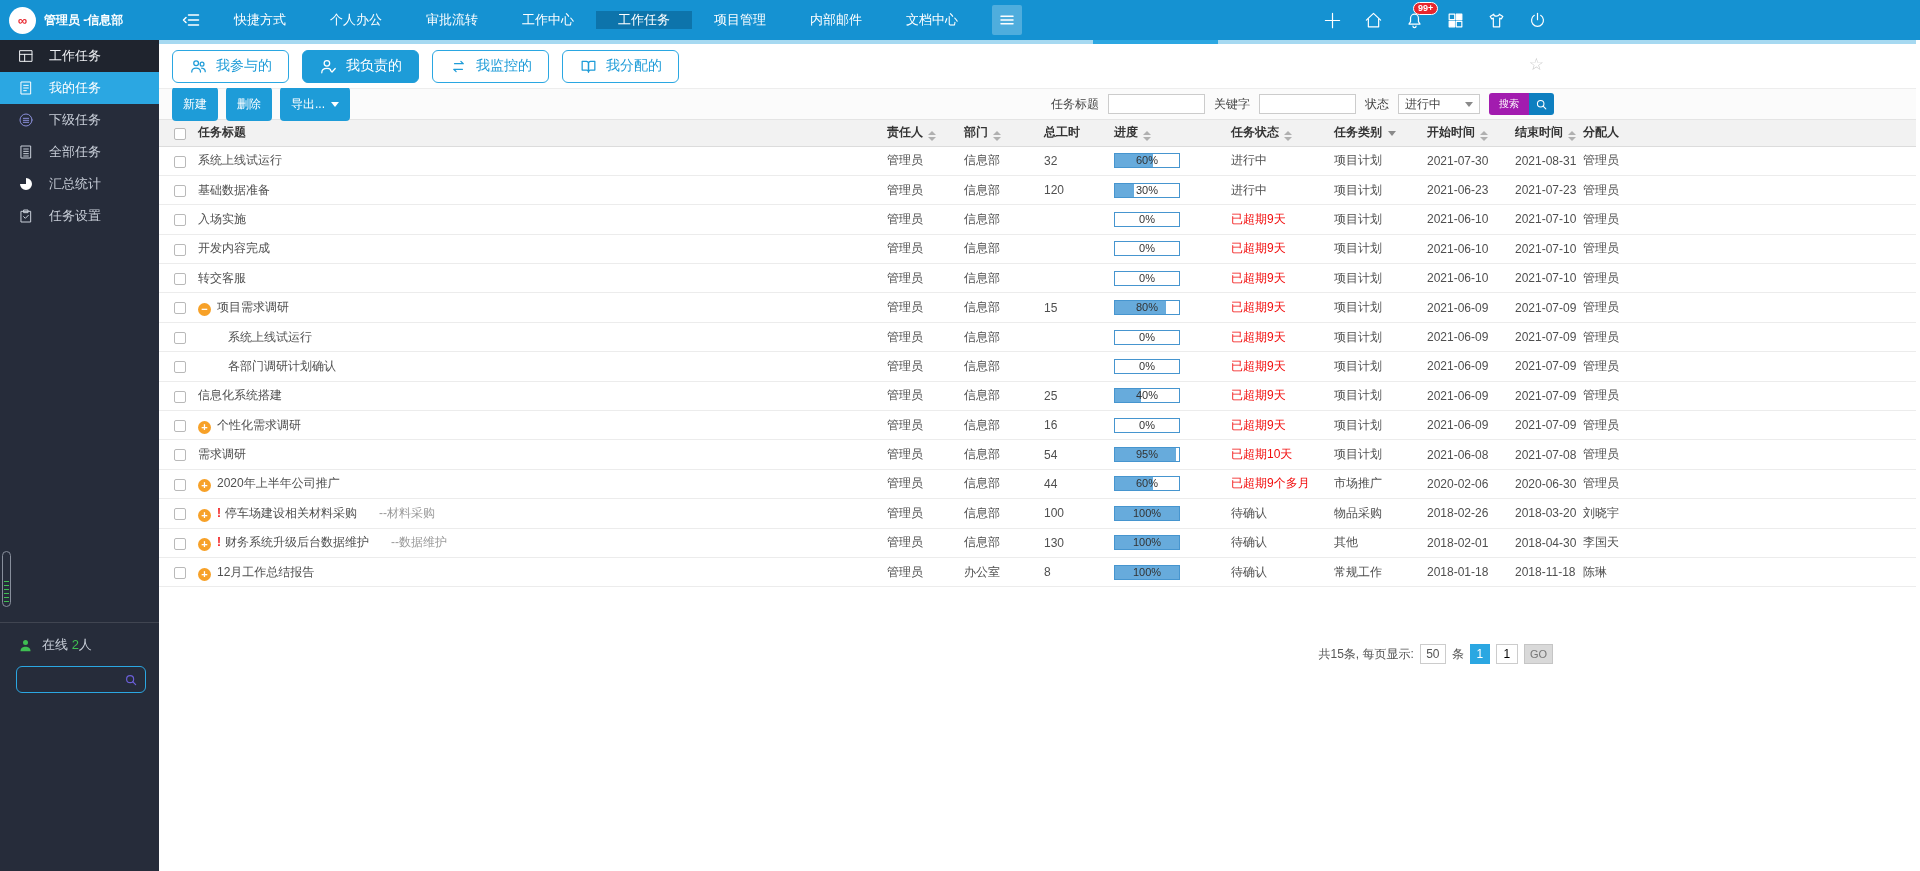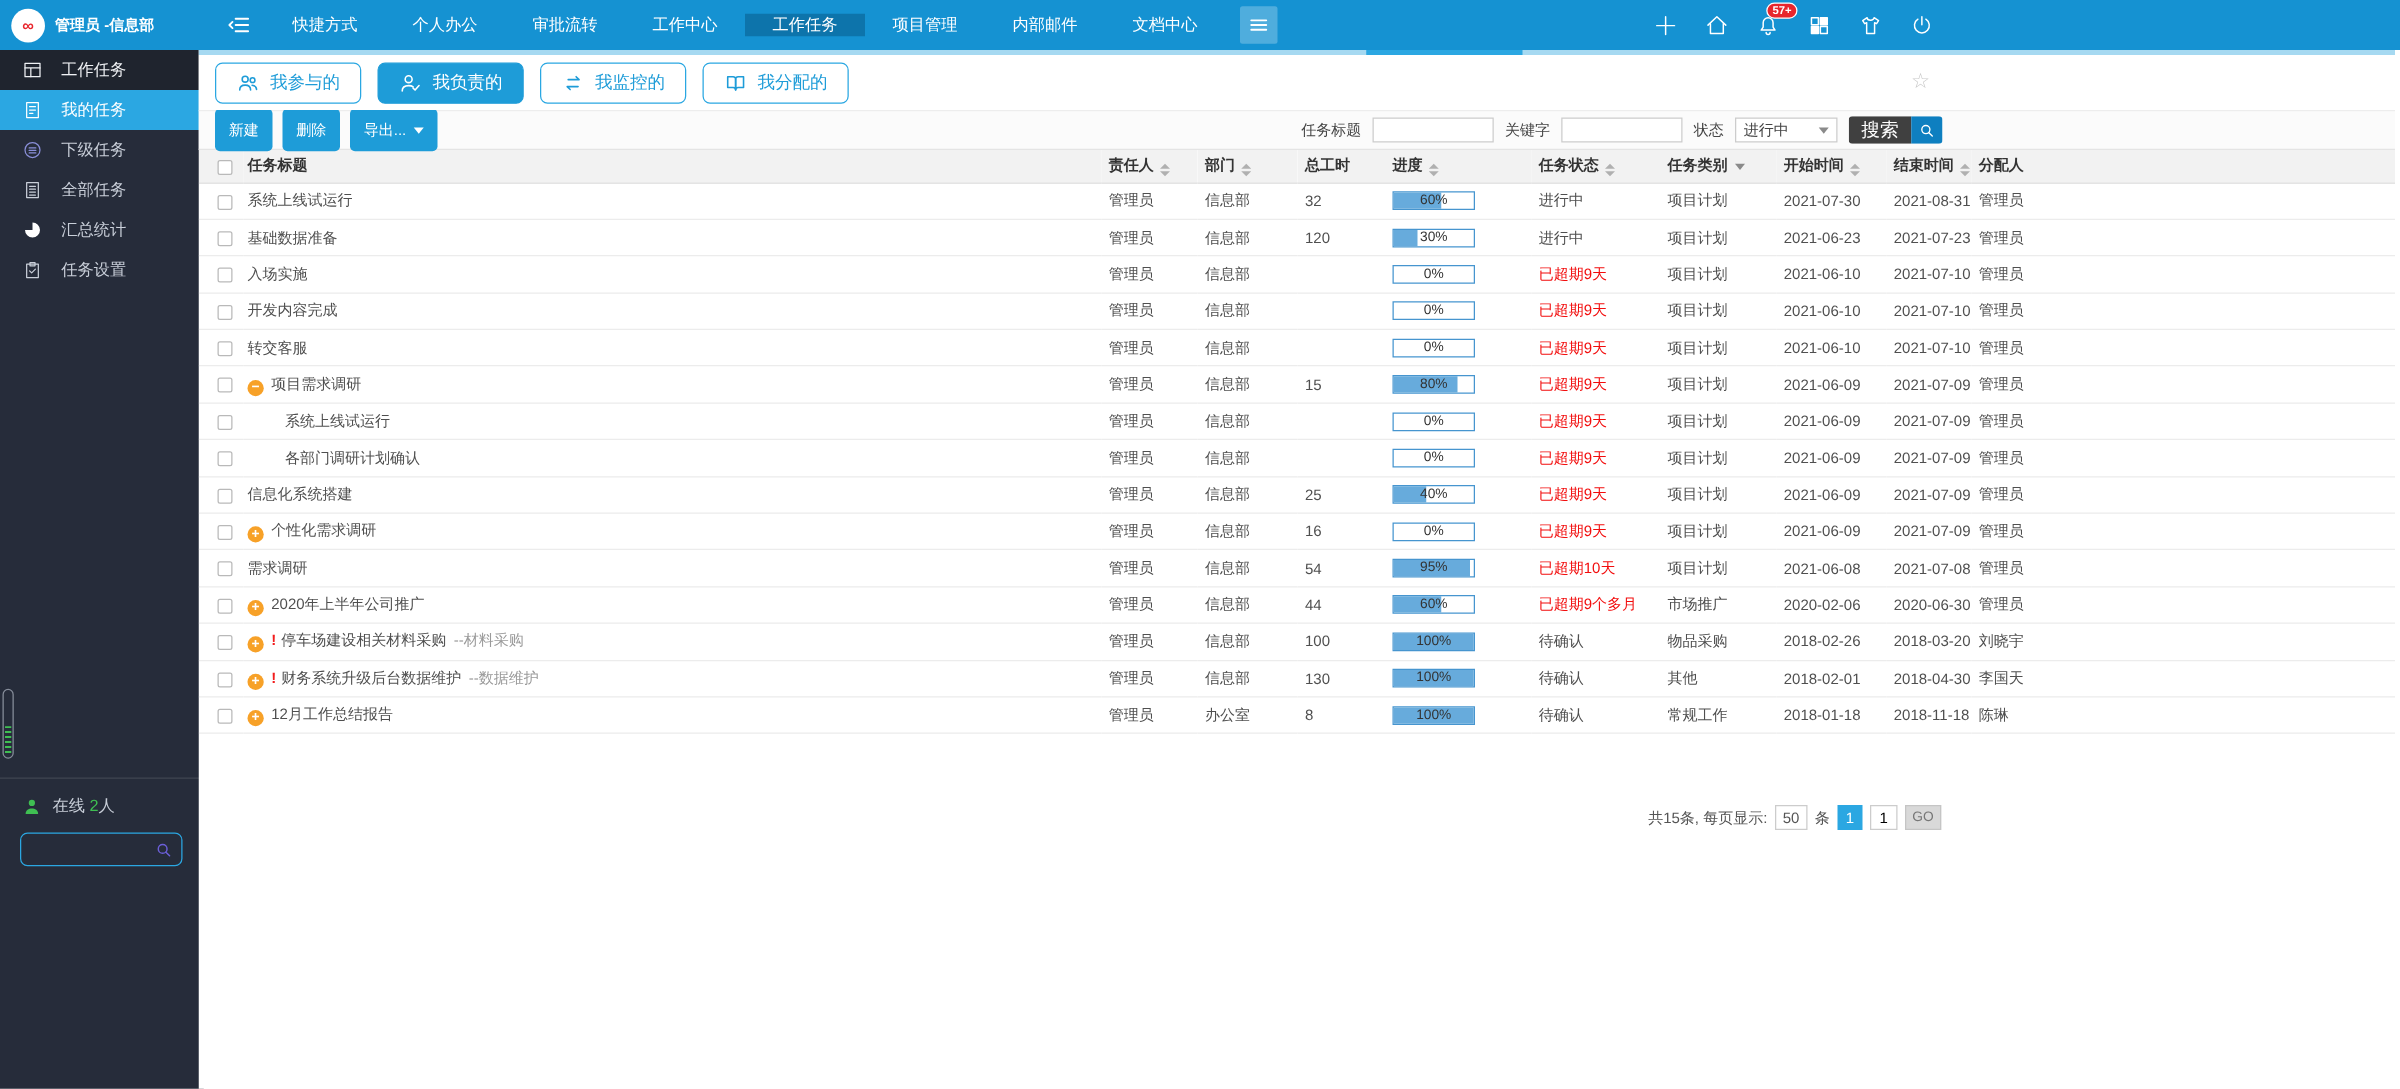--- a/index.html
+++ b/index.html
@@ -62,42 +62,42 @@
   .btn{height:34px;padding:0 11px;background:#1e9cd8;color:#fff;border:none;border-radius:4px;font-size:12px;
     display:inline-flex;align-items:center;gap:6px;cursor:pointer;margin-right:8px;white-space:nowrap;}
   .btn .dd{width:0;height:0;border-left:4px solid transparent;border-right:4px solid transparent;border-top:5px solid #fff;}
   .filters{margin-left:auto;margin-right:362px;display:flex;align-items:center;gap:9px;font-size:12px;color:#444;}
   .f-label{white-space:nowrap;}
   .f-input{width:97px;height:20px;border:1px solid #ccc;background:#fff;font-size:12px;padding:0 4px;outline:none;}
   .f-select{width:82px;height:20px;border:1px solid #ccc;background:#fff;display:flex;align-items:center;
     justify-content:space-between;padding:0 6px;cursor:pointer;}
   .caret-dn{width:0;height:0;border-left:4px solid transparent;border-right:4px solid transparent;border-top:5px solid #8a8a8a;}
   .search-btn{height:22px;display:flex;border-radius:3px;overflow:hidden;cursor:pointer;}
-  .search-btn .lbl{background:#404040;color:#fff;padding:0 10px;display:flex;align-items:center;font-size:15px;}
+  .search-btn .lbl{background:#a21caf;color:#fff;padding:0 10px;display:flex;align-items:center;font-size:10px;}
   .search-btn .mag{width:25px;background:#0e7fc0;display:flex;align-items:center;justify-content:center;}
   .search-btn svg{width:13px;height:13px;stroke:#fff;fill:none;stroke-width:2;stroke-linecap:round;}
 
   
   .table-wrap{height:510px;overflow:hidden;}
   table{width:100%;border-collapse:collapse;table-layout:fixed;}
   thead th{height:26px;background:#f2f2f2;font-size:12px;color:#333;text-align:left;font-weight:bold;
     padding:0 0 0 6px;border-bottom:1px solid #dcdcdc;white-space:nowrap;overflow:hidden;}
   th.chk-col,td.chk-col{padding-left:15px;}
   th.title-col{padding-left:3px;}
   tbody td{height:29.4px;border-bottom:1px solid #ececec;font-size:12px;color:#4f4f4f;
     padding:0 0 0 6px;overflow:hidden;white-space:nowrap;}
   td.title-cell{padding-left:3px;}
   td.title-cell.indent1{padding-left:33px;}
   .checkbox{display:inline-block;width:12px;height:12px;border:1px solid #b9b9b9;border-radius:2px;background:#fff;
     vertical-align:middle;cursor:pointer;}
   .tree{display:inline-flex;width:13px;height:13px;border-radius:50%;background:#f7a128;color:#fff;
     align-items:center;justify-content:center;font-size:11px;font-weight:bold;line-height:1;margin-right:6px;
     vertical-align:-2px;cursor:pointer;}
   .urgent{color:#f21d1d;font-weight:bold;margin-right:4px;}
-  .suffix{color:#9a9a9a;margin-left:6px;}
+  .suffix{color:#9a9a9a;margin-left:22px;}
   .title-text{cursor:pointer;}
   .pbar{width:66px;height:15px;border:1px solid #4695cf;background:#fff;position:relative;}
   .pfill{height:100%;background:#67abdc;}
   .plabel{position:absolute;left:0;top:0;width:100%;text-align:center;font-size:11px;line-height:13px;color:#333;}
   .status-red{color:#f20d0d;}
   .sort{display:inline-flex;flex-direction:column;margin-left:5px;vertical-align:1px;}
   .sort i{display:block;width:0;height:0;border-left:4px solid transparent;border-right:4px solid transparent;}
   .sort .up{border-bottom:4px solid #b0b0b0;margin-bottom:2px;}
   .sort .dn{border-top:4px solid #b0b0b0;}
   th .caret-flt{display:inline-block;width:0;height:0;border-left:4px solid transparent;border-right:4px solid transparent;
@@ -153,21 +153,21 @@
       <svg viewBox="0 0 24 24">
           <path d="M3 11.5 12 3l9 8.5"></path>
           <path d="M5.5 10v10h13V10"></path>
         </svg>
     </div>
     <div class="top-icon">
       <svg viewBox="0 0 24 24">
           <path d="M12 4a5 5 0 0 0-5 5v4.5L5 16.5h14L17 13.5V9a5 5 0 0 0-5-5z"></path>
           <path d="M10 19a2 2 0 0 0 4 0"></path>
         </svg>
-      <span class="badge">57+</span>
+      <span class="badge">99+</span>
     </div>
     <div class="top-icon">
       <svg viewBox="0 0 24 24">
           <rect x="4" y="4" width="7" height="7"></rect>
           <rect x="13" y="4" width="7" height="7" fill="#fff"></rect>
           <rect x="4" y="13" width="7" height="7" fill="#fff"></rect>
           <rect x="13" y="13" width="7" height="7"></rect>
         </svg>
     </div>
     <div class="top-icon">

